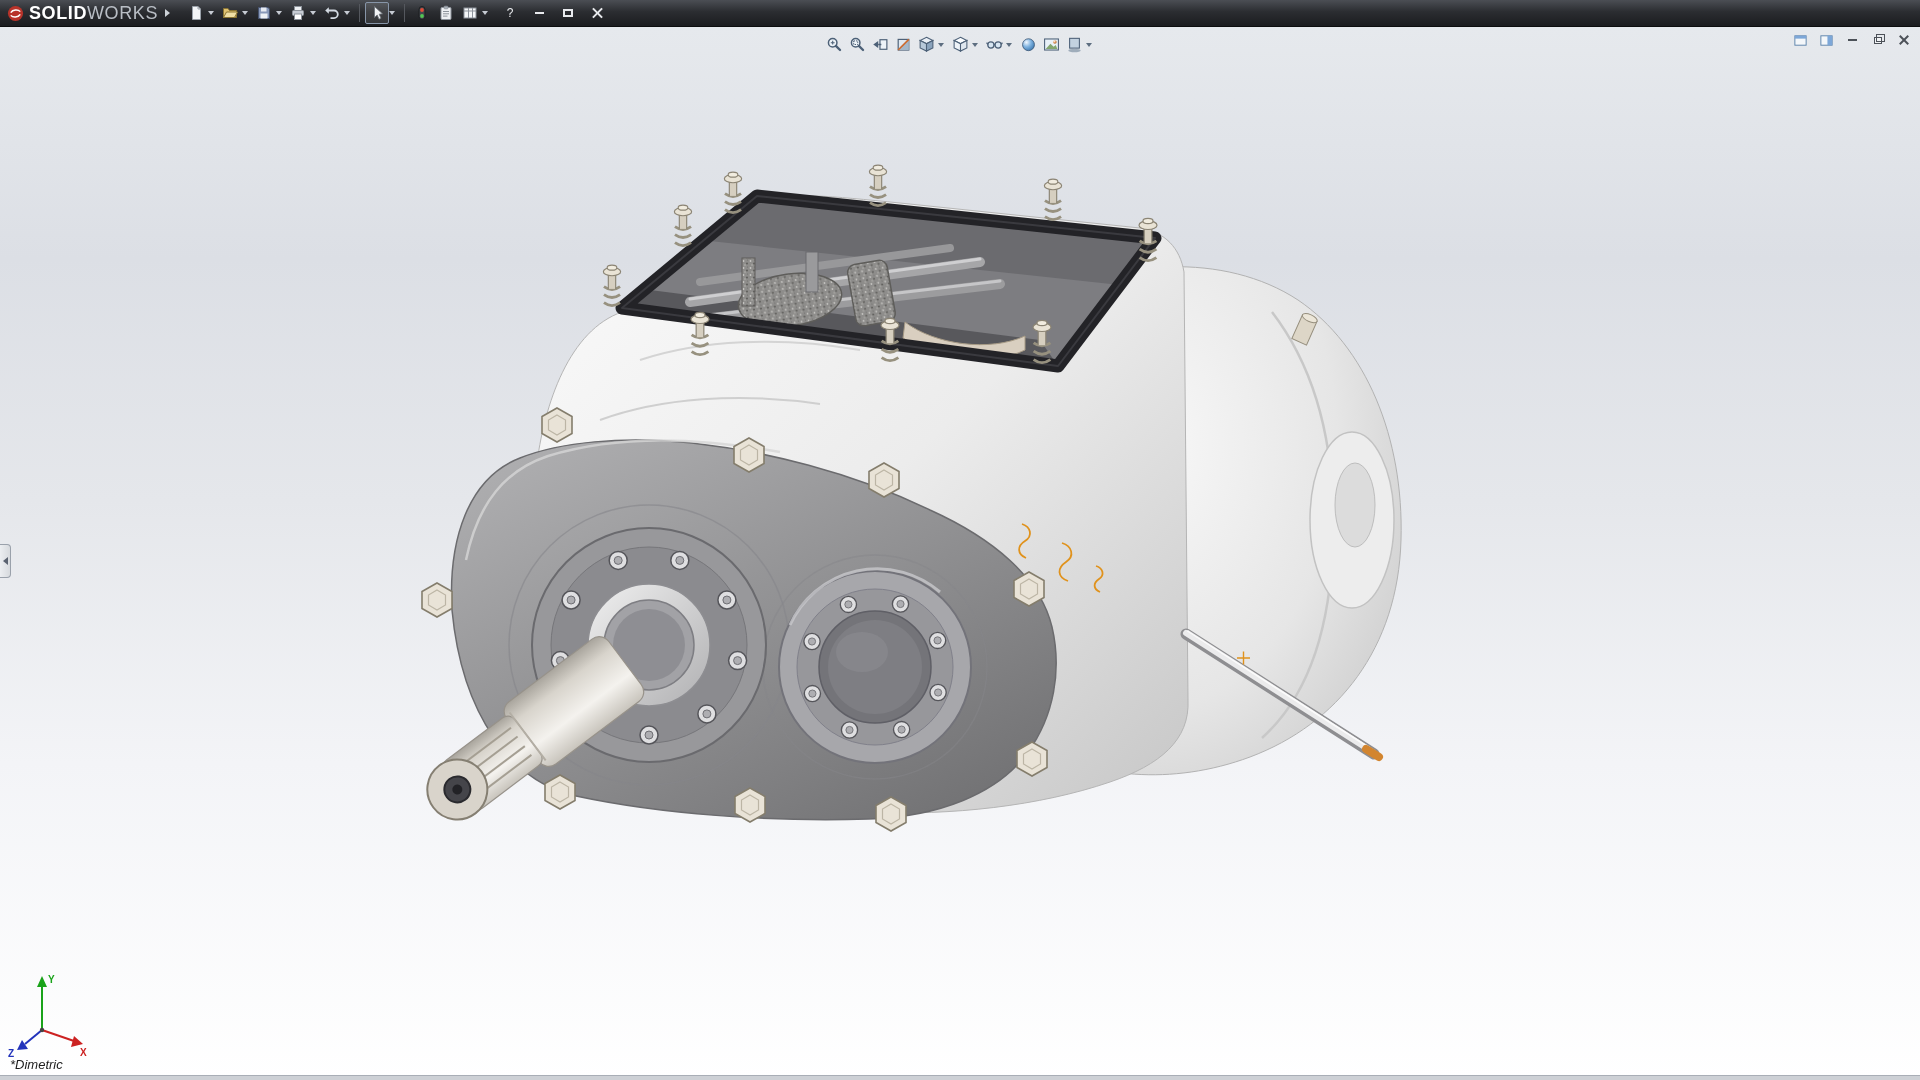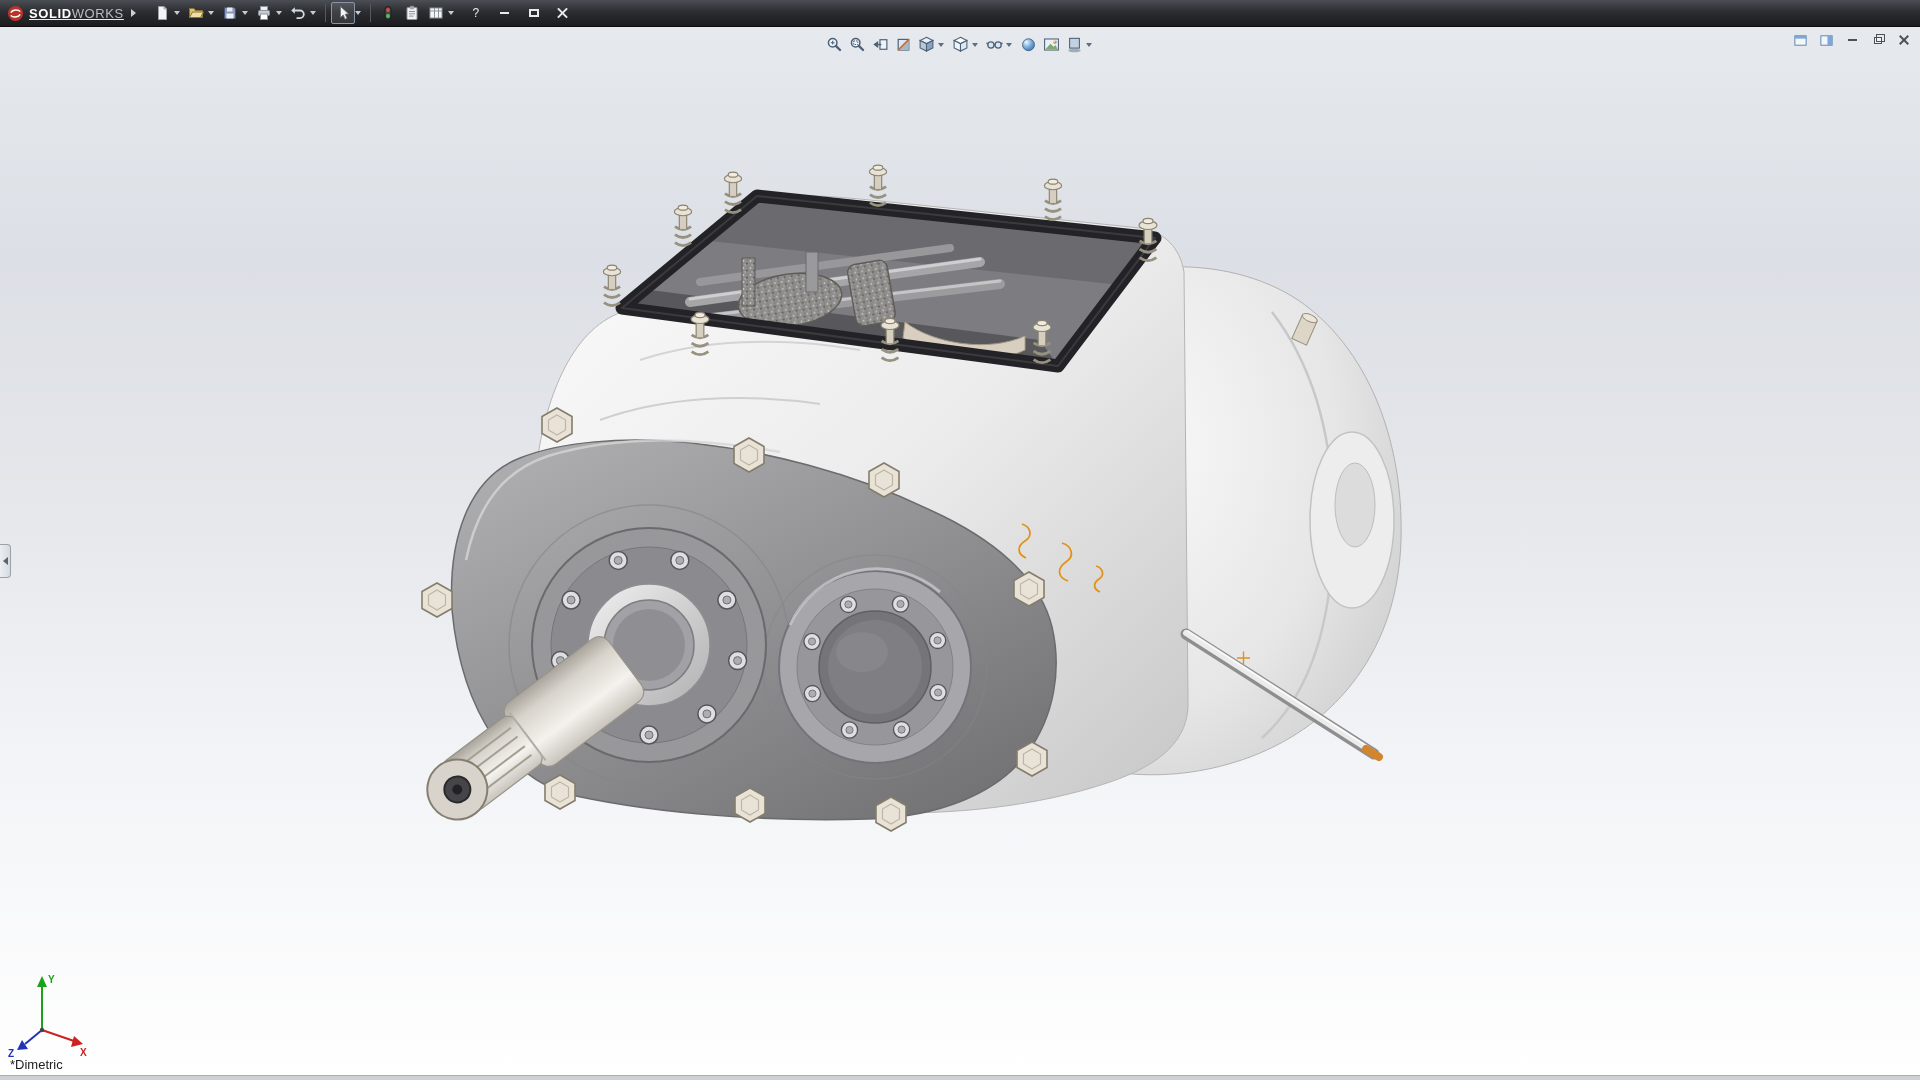--- a/index.html
+++ b/index.html
@@ -9,21 +9,21 @@
   .app { position:relative; width:1920px; height:1080px; box-shadow:inset 0 0 0 1px rgba(40,45,55,.25); }
 
   
   .titlebar {
     position:absolute; top:0; left:0; right:0; height:27px; z-index:20;
     background:linear-gradient(180deg,#4b4e54 0%,#2b2d31 45%,#1b1c1f 100%);
     display:flex; align-items:center; color:#e9eaec;
     border-bottom:1px solid #0c0d0e;
   }
   .brand { display:flex; align-items:center; gap:5px; padding:0 10px 0 7px; }
-  .brand-text { font-size:13px; letter-spacing:.6px; white-space:nowrap;text-decoration:underline; }
+  .brand-text { font-size:18px; letter-spacing:.6px; white-space:nowrap; }
   .brand-text b { color:#ffffff; font-weight:bold; }
   .brand-text span { color:#b9bec5; font-weight:normal; }
   .brand-caret { width:0; height:0; border-left:5px solid #cdd2d8; border-top:4px solid transparent; border-bottom:4px solid transparent; margin-left:2px; }
 
   .tb-tools { display:flex; align-items:center; padding-left:4px; }
   button { background:none; border:none; padding:0; cursor:default; font-family:inherit; }
   .tbtn { width:24px; height:22px; display:flex; align-items:center; justify-content:center; border:1px solid transparent; border-radius:2px; }
   .tbtn svg { width:16px; height:16px; }
   .tbtn.pressed { border-color:#8795a8; background:rgba(255,255,255,.10); }
   .caret { width:0; height:0; border-left:3.5px solid transparent; border-right:3.5px solid transparent; border-top:4px solid #c6cbd2; margin:0 4px 0 0; }
@@ -67,21 +67,21 @@
   
   .left-tab {
     position:absolute; left:0; top:517px; width:11px; height:34px;
     background:linear-gradient(90deg,#eceef1,#d7dade); border:1px solid #9aa1ab; border-left:none;
     border-radius:0 4px 4px 0; display:flex; align-items:center; justify-content:center; z-index:10;
   }
   .left-tab .arr { width:0; height:0; border-right:5px solid #5a6270; border-top:4px solid transparent; border-bottom:4px solid transparent; }
 
   
   .triad { position:absolute; left:6px; bottom:22px; width:88px; height:88px; z-index:5; }
-  .orient-label { position:absolute; left:10px; bottom:8px; font-size:13px; color:#1c1c1c; z-index:6; }
+  .orient-label { position:absolute; left:10px; bottom:8px; font-size:13px; color:#1c1c1c; z-index:6;font-style:italic; }
 
   .statusstrip { position:absolute; left:0; right:0; bottom:0; height:5px; background:#cdd0d5; border-top:1px solid #a9aeb6; z-index:7; }
 </style>
 </head>
 <body>
 
 <svg width="0" height="0" style="position:absolute" aria-hidden="true">
   <defs>
     <radialGradient id="ballA" cx="0.33" cy="0.3" r="0.85">
       <stop offset="0" stop-color="#f0f7ff"></stop>

